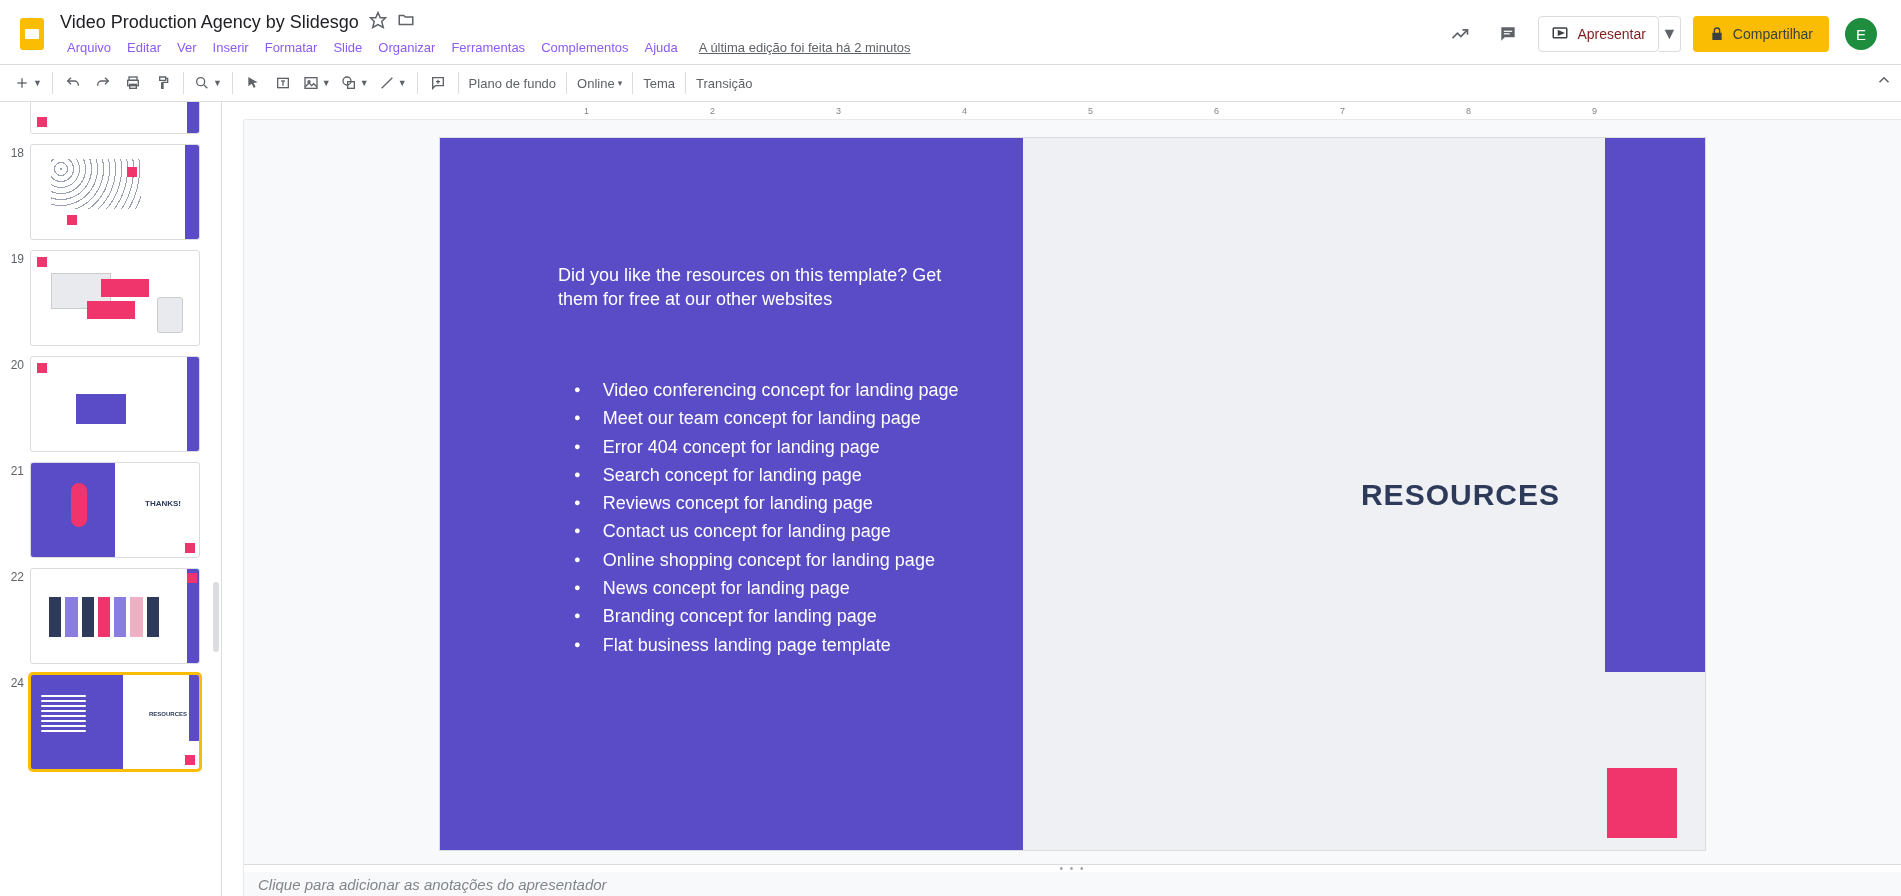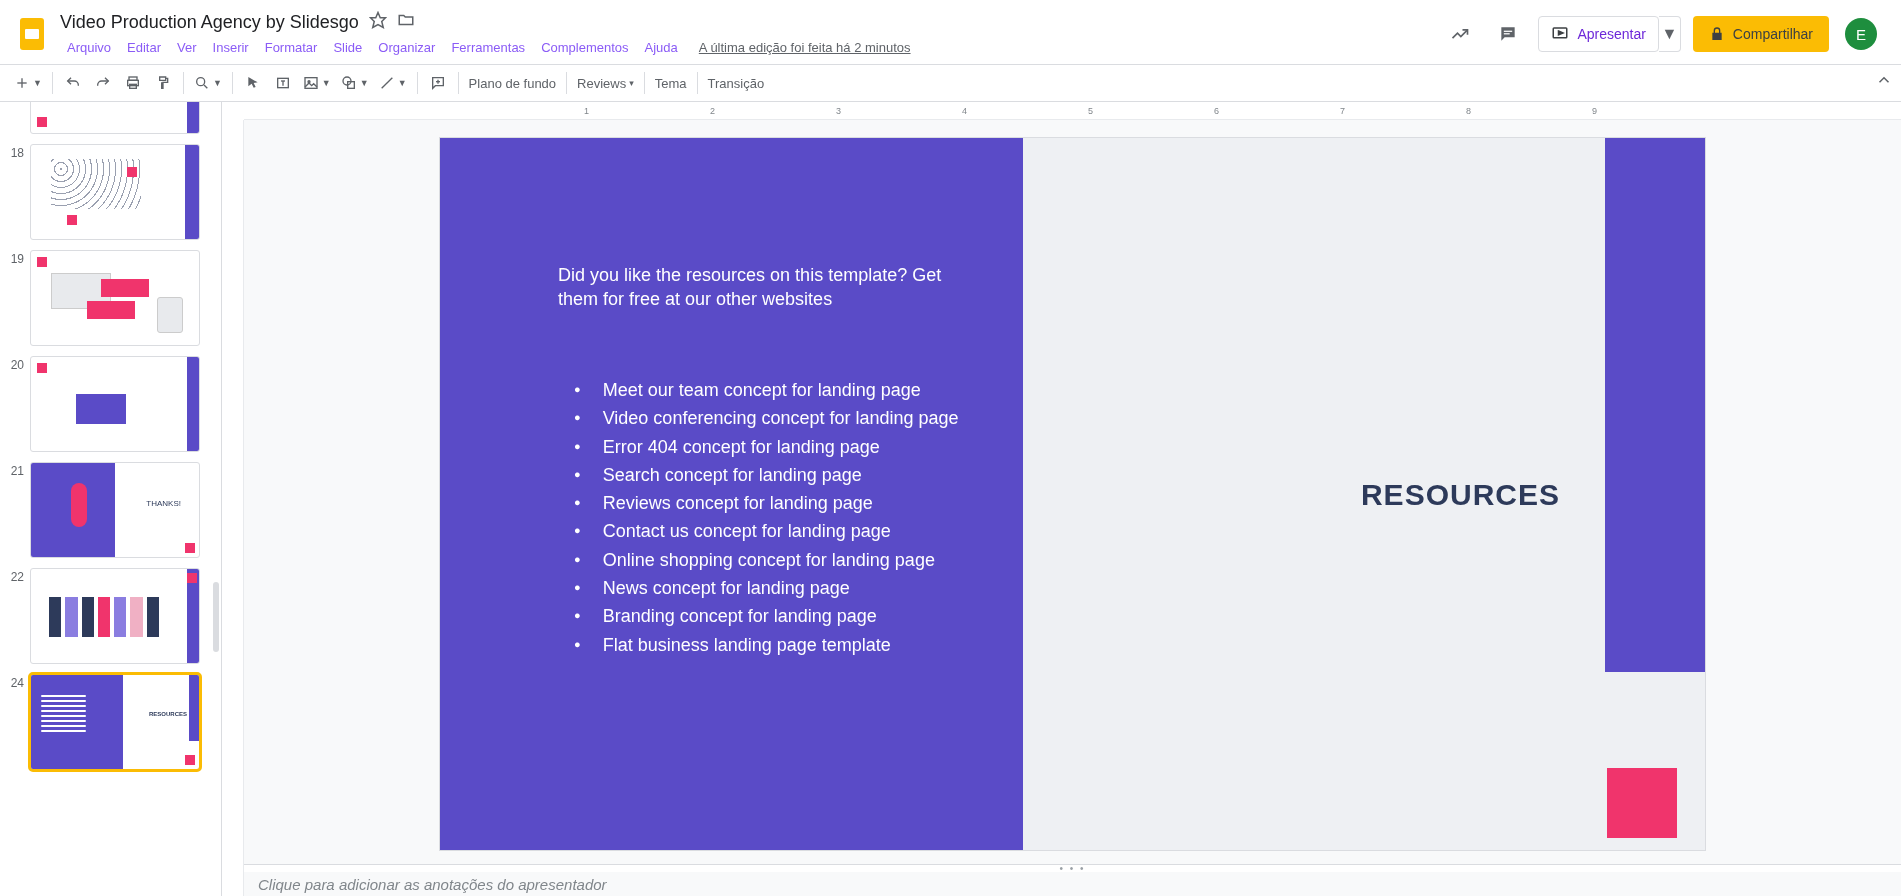--- a/index.html
+++ b/index.html
@@ -11,21 +11,21 @@
 .logo svg { width:36px; height:36px; }
 .title-block { flex:1; }
 .title-row { display:flex; align-items:center; gap:10px; height:26px; }
 .doc-title { font-size:18px; color:#202124; }
 .star-icon, .move-icon { color:#5f6368; cursor:pointer; }
 .menu-row { display:flex; gap:2px; height:24px; align-items:center; }
 .menu-item { font-size:13px; color:#8b5cf6; padding:3px 7px; border-radius:3px; cursor:pointer; }
 .last-edit { font-size:13px; color:#5f6368; text-decoration:underline; margin-left:12px; cursor:pointer; }
 .header-right { display:flex; align-items:center; gap:12px; }
 .hdr-ico { color:#5f6368; cursor:pointer; padding:6px; width:36px; height:36px; display:flex; align-items:center; justify-content:center; }
-.present-btn { display:flex; align-items:center; gap:8px; height:36px; padding:0 12px; border:1px solid #dadce0; border-radius:4px; background:#fff; font-size:14px; color:#6d28d9; cursor:pointer; }
+.present-btn { display:flex; align-items:center; gap:8px; height:36px; padding:0 12px; border:1px solid #dadce0; border-radius:4px; background:#fff; font-size:14px; color:#7f1d1d; cursor:pointer; }
 .present-drop { border:1px solid #dadce0; border-left:none; border-radius:0 4px 4px 0; height:36px; width:22px; display:flex; align-items:center; justify-content:center; cursor:pointer; background:#fff; margin-left:-12px; color:#5f6368;}
 .share-btn { display:flex; align-items:center; gap:8px; height:36px; padding:0 16px; border:none; border-radius:4px; background:#fbbc04; font-size:14px; color:#3c4043; font-weight:500; cursor:pointer; }
 .avatar { width:32px; height:32px; border-radius:50%; background:#1e8e3e; color:#fff; display:flex; align-items:center; justify-content:center; font-size:15px; margin-left:4px; margin-right:16px; }
 
 
 .toolbar { height:38px; border-top:1px solid #dadce0; border-bottom:1px solid #dadce0; display:flex; align-items:center; padding:0 10px; gap:2px; position:relative; }
 .tbtn { min-width:28px; height:26px; display:flex; align-items:center; justify-content:center; color:#5f6368; cursor:pointer; border-radius:3px; font-size:13px; padding:0 4px; gap:3px;}
 .tsep { width:1px; height:22px; background:#dadce0; margin:0 4px; }
 .collapse-btn { position:absolute; right:8px; top:6px; color:#5f6368; cursor:pointer; }
 
@@ -225,21 +225,21 @@
         <line x1="12" y1="7" x2="12" y2="13"></line>
         <line x1="9" y1="10" x2="15" y2="10"></line>
       </svg>
     </div>
   <div class="tsep"></div>
   <div class="tbtn">
       <span>Plano de fundo</span>
     </div>
   <div class="tsep"></div>
   <div class="tbtn">
-      <span>Reviews</span>
+      <span>Online</span>
       <span style="font-size:9px">▾</span>
     </div>
   <div class="tsep"></div>
   <div class="tbtn">
       <span>Tema</span>
     </div>
   <div class="tsep"></div>
   <div class="tbtn">
       <span>Transição</span>
     </div>
@@ -285,21 +285,21 @@
         <div class="t-pink-sq" style="left:6px;top:6px;"></div>
         <div style="position:absolute;left:30px;top:30px;width:80px;height:44px;background:linear-gradient(#5a4bc7,#5a4bc7) center/50px 30px no-repeat;"></div>
       </div>
     </div>
     <div class="thumb-row">
       <div class="thumb-num">21</div>
       <div class="thumb">
         <div class="t-half"></div>
         <div class="t-pink-sq" style="right:4px;bottom:4px;"></div>
         <div style="position:absolute;left:40px;top:20px;width:16px;height:44px;background:#f0346c;border-radius:8px;"></div>
-        <div style="position:absolute;right:18px;top:36px;font-size:8px;font-weight:400;color:#2d3a5a;">THANKS!</div>
+        <div style="position:absolute;right:18px;top:36px;font-size:8px;font-weight:700;color:#2d3a5a;">THANKS!</div>
       </div>
     </div>
     <div class="thumb-row">
       <div class="thumb-num">22</div>
       <div class="thumb">
         <div style="position:absolute;right:0;top:0;bottom:0;width:12px;background:#5a4bc7;"></div>
         <div class="t-pink-sq" style="right:2px;top:4px;"></div>
         <div style="position:absolute;left:18px;top:28px;width:110px;height:40px;display:flex;gap:4px;">
           <div style="flex:1;background:#2d3a5a;"></div>
             <div style="flex:1;background:#8a7de0;"></div>
@@ -351,24 +351,24 @@
     <div class="vruler"></div>
     <div class="canvas-bg">
       <div class="slide">
         <div class="slide-left"></div>
         <div class="slide-right-strip"></div>
         <div class="slide-pink"></div>
         <div class="slide-heading">RESOURCES</div>
         <div class="intro-text">Did you like the resources on this template? Get them for free at our other websites</div>
         <ul class="bullet-list">
           <li>
+              <span>Video conferencing concept for landing page</span>
+            </li>
+          <li>
               <span>Meet our team concept for landing page</span>
-            </li>
-          <li>
-              <span>Video conferencing concept for landing page</span>
             </li>
           <li>
               <span>Error 404 concept for landing page</span>
             </li>
           <li>
               <span>Search concept for landing page</span>
             </li>
           <li>
               <span>Reviews concept for landing page</span>
             </li>

